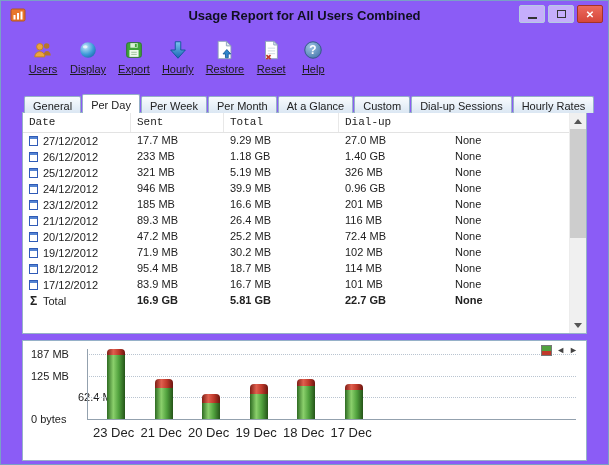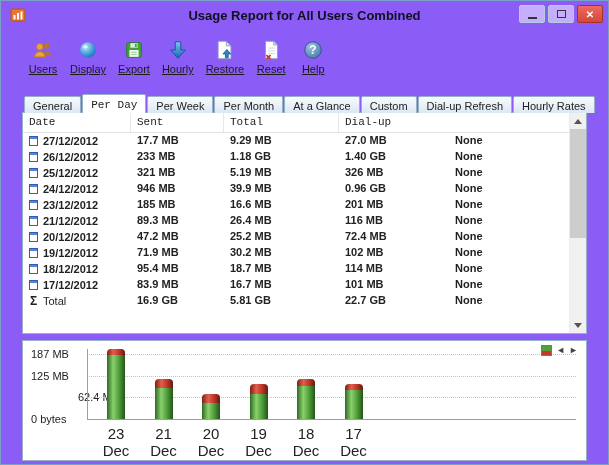--- a/index.html
+++ b/index.html
@@ -21,30 +21,30 @@
   .tbtn { display:flex; flex-direction:column; align-items:center; padding:3px 5px 2px; min-width:40px; border-radius:3px; }
   .ticon { height:24px; display:flex; align-items:center; justify-content:center; }
   .tlabel { font-size:11px; color:#1c1c1c; text-decoration:underline; margin-top:1px; white-space:nowrap; }
 
   
   .content { padding:0 21px; }
 
   
   .tabs { display:flex; height:19px; margin-top:3px; position:relative; z-index:2; padding-left:2px; }
   .tab { font-size:11px; color:#222; padding:3px 8px 0; background:linear-gradient(#f8fbfe,#dbe7f3); border:1px solid #96b1c8; border-bottom:none; border-radius:2px 2px 0 0; margin-right:1px; height:17px; margin-top:2px; white-space:nowrap; }
-  .tab.selected { background:#fff; height:19px; margin-top:0; padding-top:4px; position:relative; z-index:3;font-family:Liberation Mono, monospace; }
+  .tab.selected { background:#fff; height:19px; margin-top:0; padding-top:4px; position:relative; z-index:3; }
 
   
   .table-panel { height:222px; background:#fff; border:1px solid #96b1c8; margin-top:-1px; display:flex; }
   .table-main { flex:1; overflow:hidden; }
   .thead, .trow { display:grid; grid-template-columns:108px 93px 115px 110px 1fr; }
   .thead { height:20px; border-bottom:1px solid #e3e3e3; }
   .th { font-size:11px; color:#222; padding:3px 0 0 6px; border-right:1px solid #e8e8e8;font-family:Liberation Mono, monospace; }
   .trow { height:16px; }
-  .td { font-size:11px; color:#222; padding:1px 0 0 6px; white-space:nowrap; overflow:hidden;font-weight:bold; }
+  .td { font-size:11px; color:#222; padding:1px 0 0 6px; white-space:nowrap; overflow:hidden; }
   .date-cell { display:flex; align-items:center; gap:5px; padding-top:0; }
   .cal-icon { width:9px; height:10px; background:#fff; border:1px solid #2f5bb7; box-shadow:inset 0 2px 0 #5484d2; flex:0 0 auto; }
   .trow.total .td { font-weight:bold; }
   .trow.total .label-total { font-weight:normal; font-size:11px; }
   .sigma { font-weight:bold; font-size:12px; width:9px; text-align:center; line-height:10px; }
 
   
   .vscroll { width:17px; border-left:1px solid #ececec; background:#f0f0f0; display:flex; flex-direction:column; }
   .sb-btn { height:16px; display:flex; align-items:center; justify-content:center; }
   .tri-up { width:0; height:0; border-left:4px solid transparent; border-right:4px solid transparent; border-bottom:5px solid #555; }
@@ -56,21 +56,21 @@
   .chart-panel { height:121px; margin-top:6px; background:#fff; border:1px solid #96b1c8; position:relative; overflow:hidden; }
   .chart-plot { position:absolute; inset:0; }
   .ylabel { position:absolute; font-size:11px; color:#222; white-space:nowrap; }
   .gridline { position:absolute; height:0; border-top:1px dotted #b9c4d0; }
   .axis-v { position:absolute; width:1px; background:#93a1ae; }
   .axis-h { position:absolute; height:1px; background:#93a1ae; }
   .bar { position:absolute; }
   .seg { width:18px; }
   .seg-red { background:linear-gradient(90deg,#7e1d15,#e0604f 35%,#c0392b 65%,#6b150f); border-radius:4px 4px 0 0; }
   .seg-green { background:linear-gradient(90deg,#2e6b22,#8bd06c 35%,#51a23e 65%,#245418); }
-  .xlabel { position:absolute; font-size:15px; color:#222; width:46px; text-align:center; }
+  .xlabel { position:absolute; font-size:13px; color:#222; width:46px; }
   .legend { position:absolute; top:4px; right:8px; display:flex; align-items:center; gap:4px; z-index:5; }
   .swatch { width:11px; height:11px; border:1px solid #777; display:flex; flex-direction:column; }
   .sw-half { flex:1; }
   .lg-arrow { font-size:9px; color:#444; line-height:1; }
 </style>
 </head>
 <body>
 
 <div class="window">
 
@@ -194,21 +194,21 @@
 
   <div class="content">
 
     <div class="tabs">
       <div class="tab">General</div>
       <div class="tab selected">Per Day</div>
       <div class="tab">Per Week</div>
       <div class="tab">Per Month</div>
       <div class="tab">At a Glance</div>
       <div class="tab">Custom</div>
-      <div class="tab">Dial-up Refresh</div>
+      <div class="tab">Dial-up Sessions</div>
       <div class="tab">Hourly Rates</div>
     </div>
 
     <div class="table-panel">
       <div class="table-main">
         <div class="thead">
           <div class="th">Date</div>
           <div class="th">Sent</div>
           <div class="th">Total</div>
           <div class="th" style="border-right:none">Dial-up</div>

